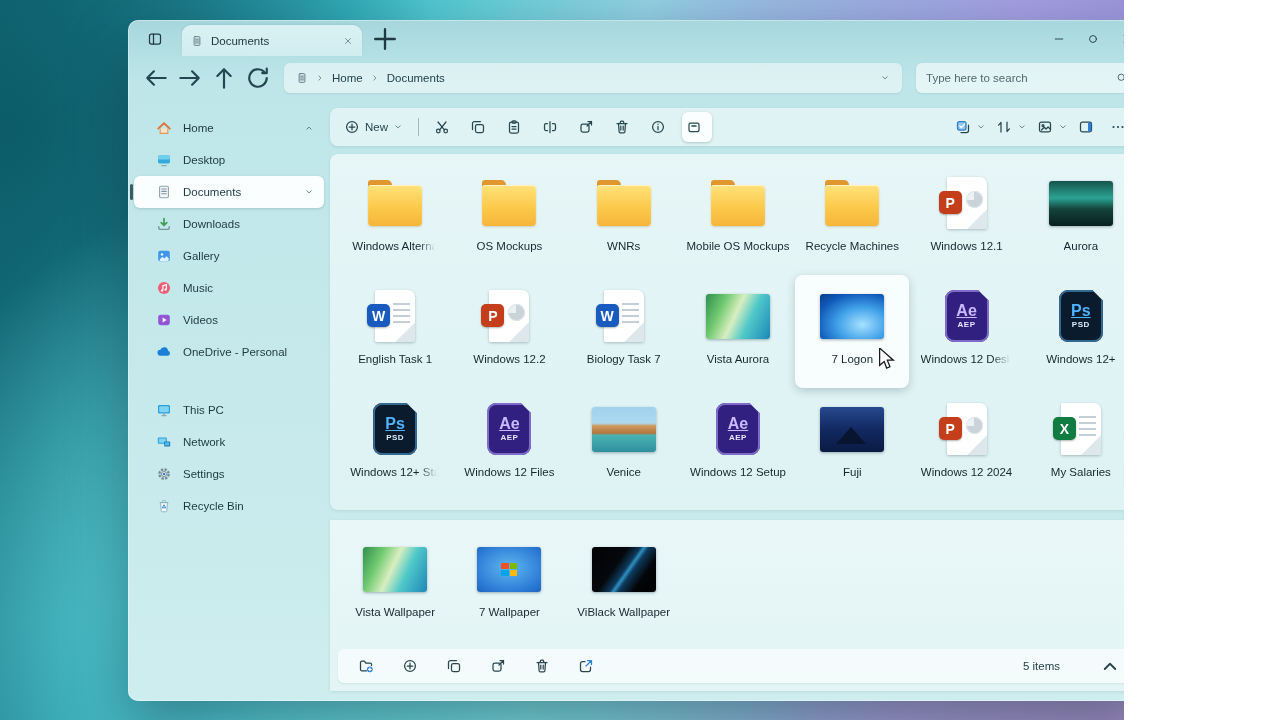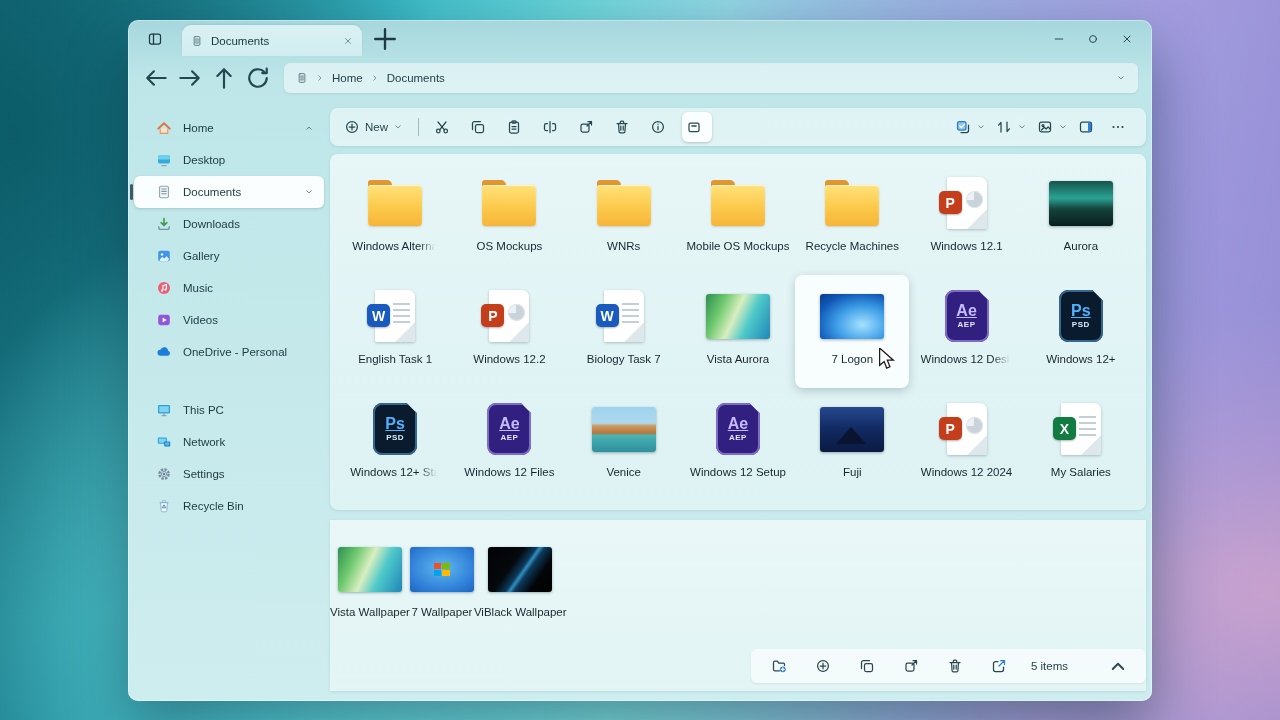--- a/index.html
+++ b/index.html
@@ -1,18 +1,18 @@
 <!DOCTYPE html>
 <html><head>
 <meta charset="utf-8">
 <style>
   * { margin:0; padding:0; box-sizing:border-box; }
   html,body { width:1280px; height:720px; overflow:hidden; }
   .stage {
-    position:relative; width:1280px; height:720px; overflow:hidden;
+    position:relative; width:1124px; height:720px; overflow:hidden;
     font-family:"Liberation Sans", sans-serif;
     background:
       radial-gradient(900px 700px at 78% 30%, rgba(152,146,219,.95) 0%, rgba(152,146,219,0) 55%),
       radial-gradient(700px 520px at 99% 82%, rgba(208,165,205,.85) 0%, rgba(208,165,205,0) 55%),
       radial-gradient(820px 660px at 33% 78%, rgba(118,236,236,.95) 0%, rgba(118,236,236,0) 60%),
       radial-gradient(720px 820px at 1% 18%, rgba(12,92,105,.98) 0%, rgba(12,92,105,0) 60%),
       linear-gradient(100deg,#17707e 0%,#3ab9c6 28%,#8fe6e4 52%,#a9a4e2 82%,#8f86cf 100%);
   }
   .window {
     position:absolute; left:128px; top:20px; width:1024px; height:681px;
@@ -81,23 +81,23 @@
             font-family:inherit; font-size:11.5px; padding:0 4px; }
   .cmdbtn.active { background:#fbfeff; box-shadow:0 1px 3px rgba(40,80,90,.28); }
   .cmdbtn .chev { color:#4a6670; }
   .vsep { width:1px; height:18px; background:#9dbcc2; margin:0 7px; }
   .cmd-right { margin-left:auto; display:flex; align-items:center; gap:2px; }
 
   
   .filespanel { margin-top:8px; height:356px; flex:none; border-radius:8px; padding:8px;
                 background:linear-gradient(180deg, rgba(255,255,255,.62), rgba(255,255,255,.38));
                 box-shadow:0 1px 3px rgba(40,90,100,.12); }
-  .bottompanel { margin-top:10px; flex:1; border-radius:0; padding:8px 0 8px;
+  .bottompanel { margin-top:10px; flex:1; border-radius:0; padding:8px 8px 8px;
                 background:linear-gradient(180deg, rgba(255,255,255,.60), rgba(255,255,255,.42));
-                box-shadow:0 1px 3px rgba(40,90,100,.12); display:flex; flex-direction:row; }
+                box-shadow:0 1px 3px rgba(40,90,100,.12); display:flex; flex-direction:column; }
   .grid { display:grid; grid-template-columns:repeat(7,1fr); }
   .cell { height:113px; display:flex; flex-direction:column; align-items:center;
           padding-top:11px; border-radius:8px; position:relative; cursor:default; }
   .cell.selected { background:#f8fdfd; box-shadow:0 3px 10px rgba(20,50,70,.22); }
   .iconbox { height:60px; display:flex; align-items:center; justify-content:center; }
   .cell .label { margin-top:7px; font-size:11.5px; color:#17272e; max-width:106px;
                  white-space:nowrap; overflow:hidden; text-align:center; }
   .cell.truncated .label { -webkit-mask-image:linear-gradient(90deg,#000 78%,transparent 97%);
                            mask-image:linear-gradient(90deg,#000 78%,transparent 97%); }
 
@@ -257,20 +257,29 @@
         <span class="crumb">Home</span>
         <span class="ic sm">
             <svg viewBox="0 0 16 16" fill="none" stroke="currentColor" stroke-width="1.25" stroke-linecap="round" stroke-linejoin="round">
               <path d="M6 4.5 9.5 8 6 11.5"></path>
             </svg>
           </span>
         <span class="crumb">Documents</span>
         <span class="ic sm chev-end">
             <svg viewBox="0 0 16 16" fill="none" stroke="currentColor" stroke-width="1.25" stroke-linecap="round" stroke-linejoin="round">
               <path d="M4.5 6 8 9.5 11.5 6"></path>
+            </svg>
+          </span>
+      </div>
+      <div class="searchbox">
+        <input type="text" placeholder="Type here to search" style="">
+        <span class="ic xs">
+            <svg viewBox="0 0 16 16" fill="none" stroke="currentColor" stroke-width="1.25" stroke-linecap="round" stroke-linejoin="round">
+              <circle cx="7" cy="7" r="4.2"></circle>
+              <path d="M10.2 10.2 14 14"></path>
             </svg>
           </span>
       </div>
     </div>
 
     <div class="bodyrow">
       <aside class="sidebar" id="sidebar">
           <div class="side-item">
             <span class="ic ">
               <svg viewBox="0 0 16 16">

